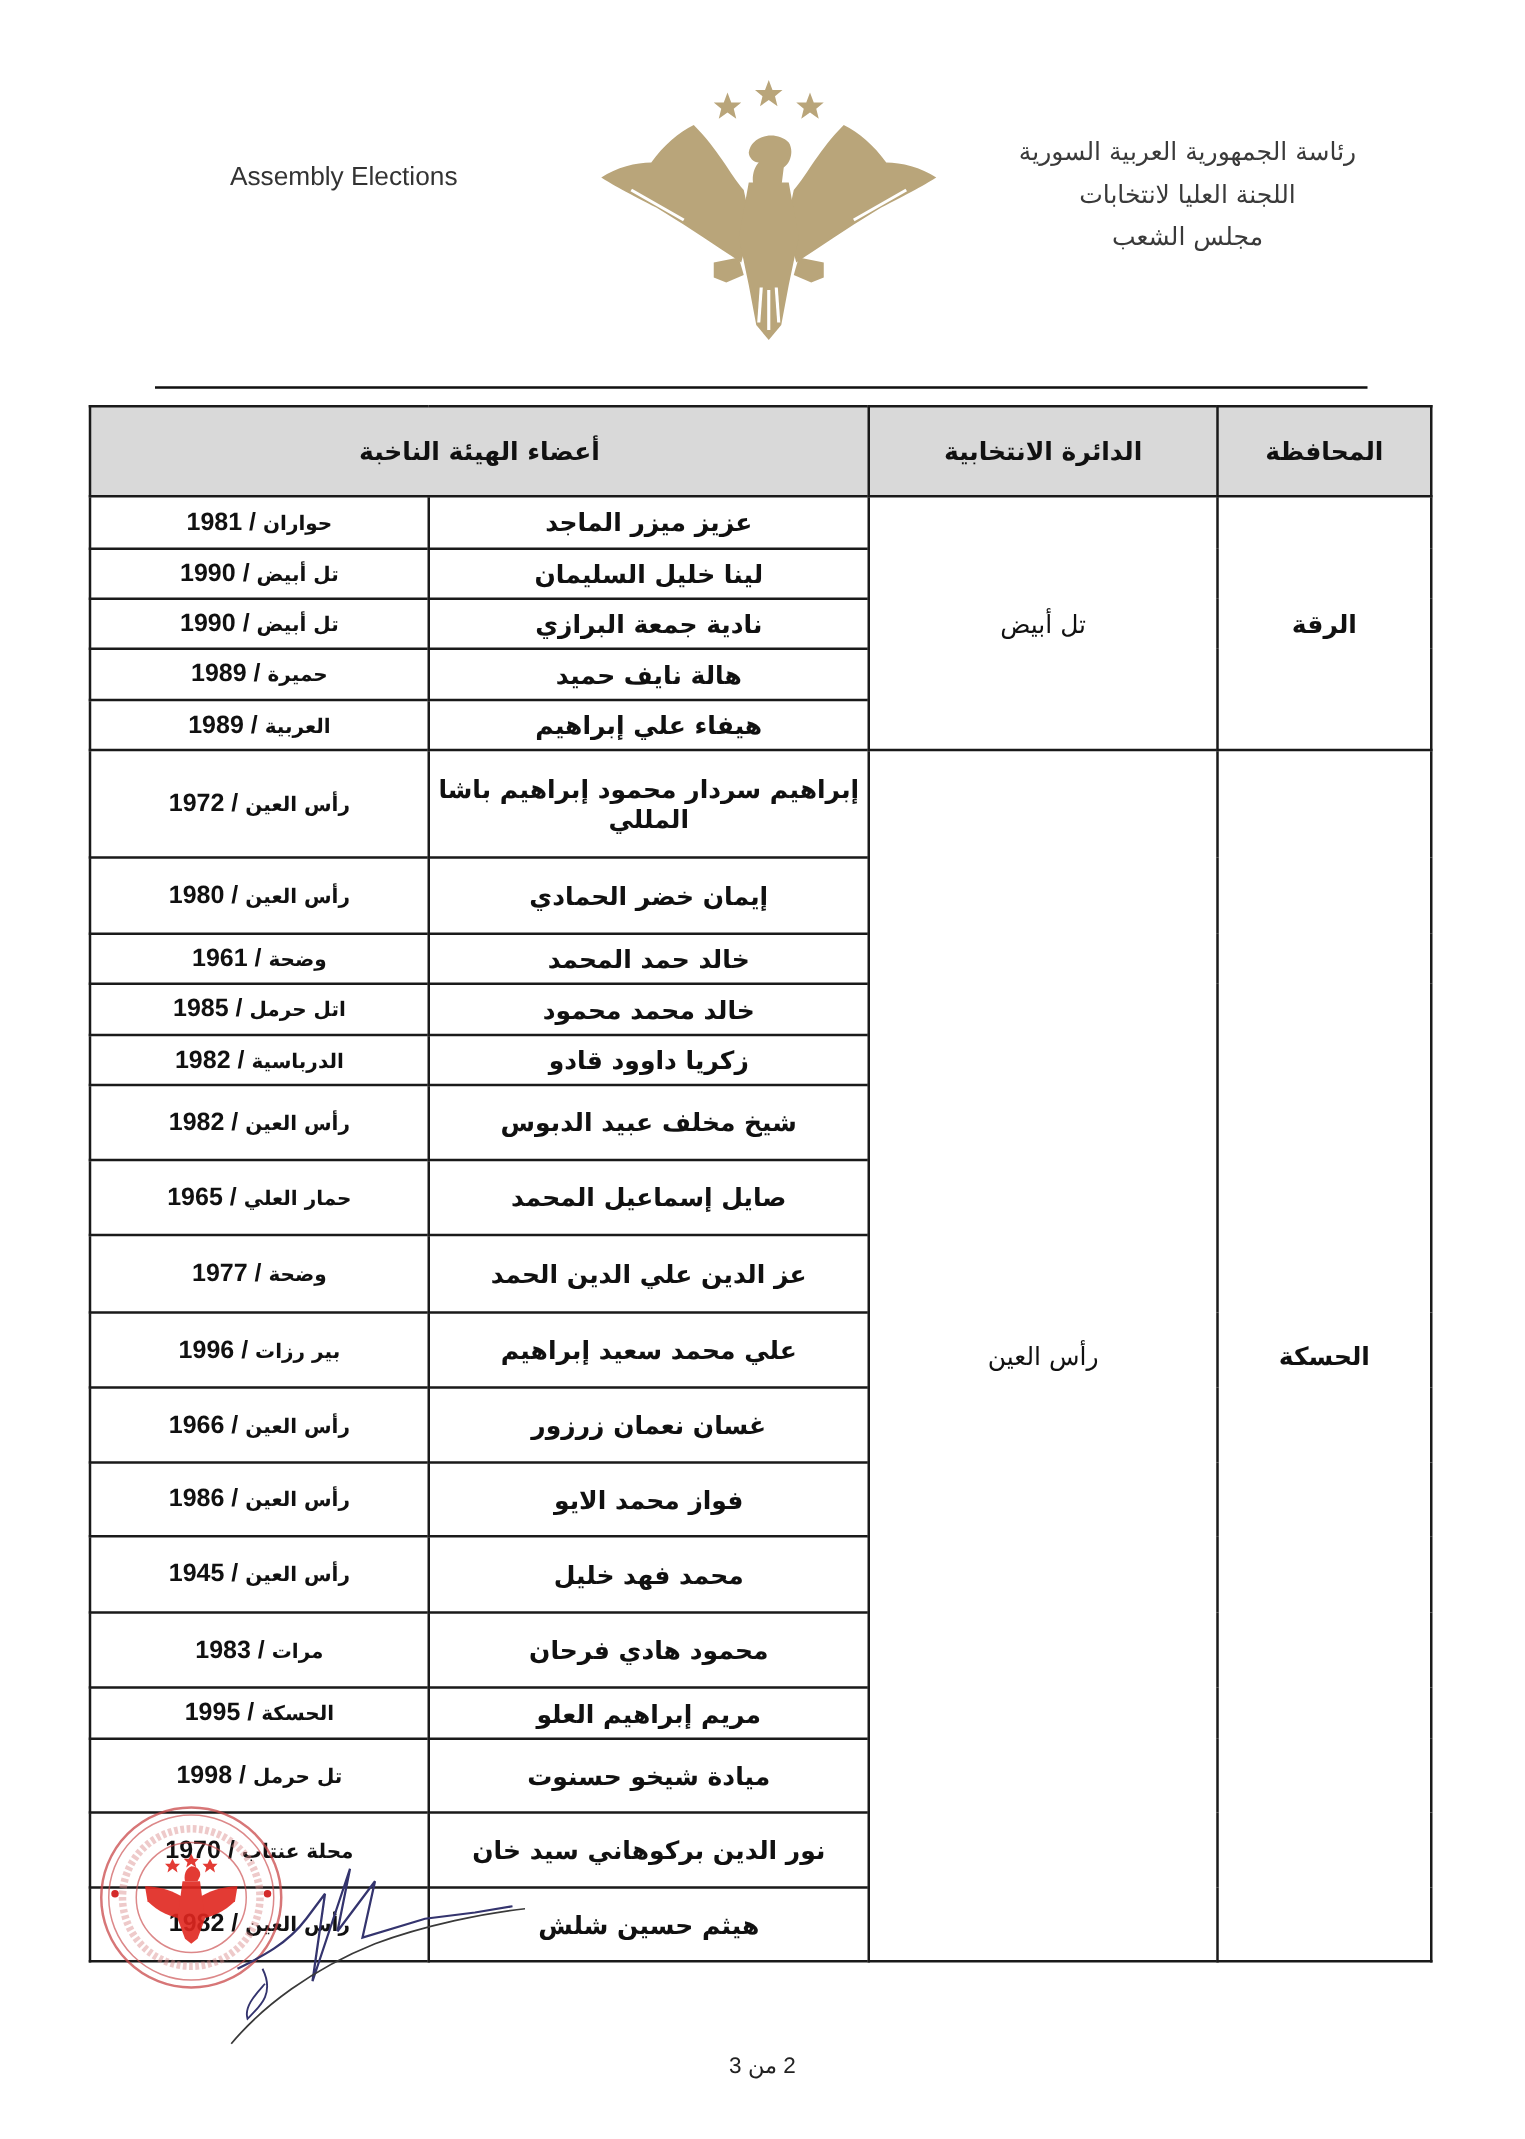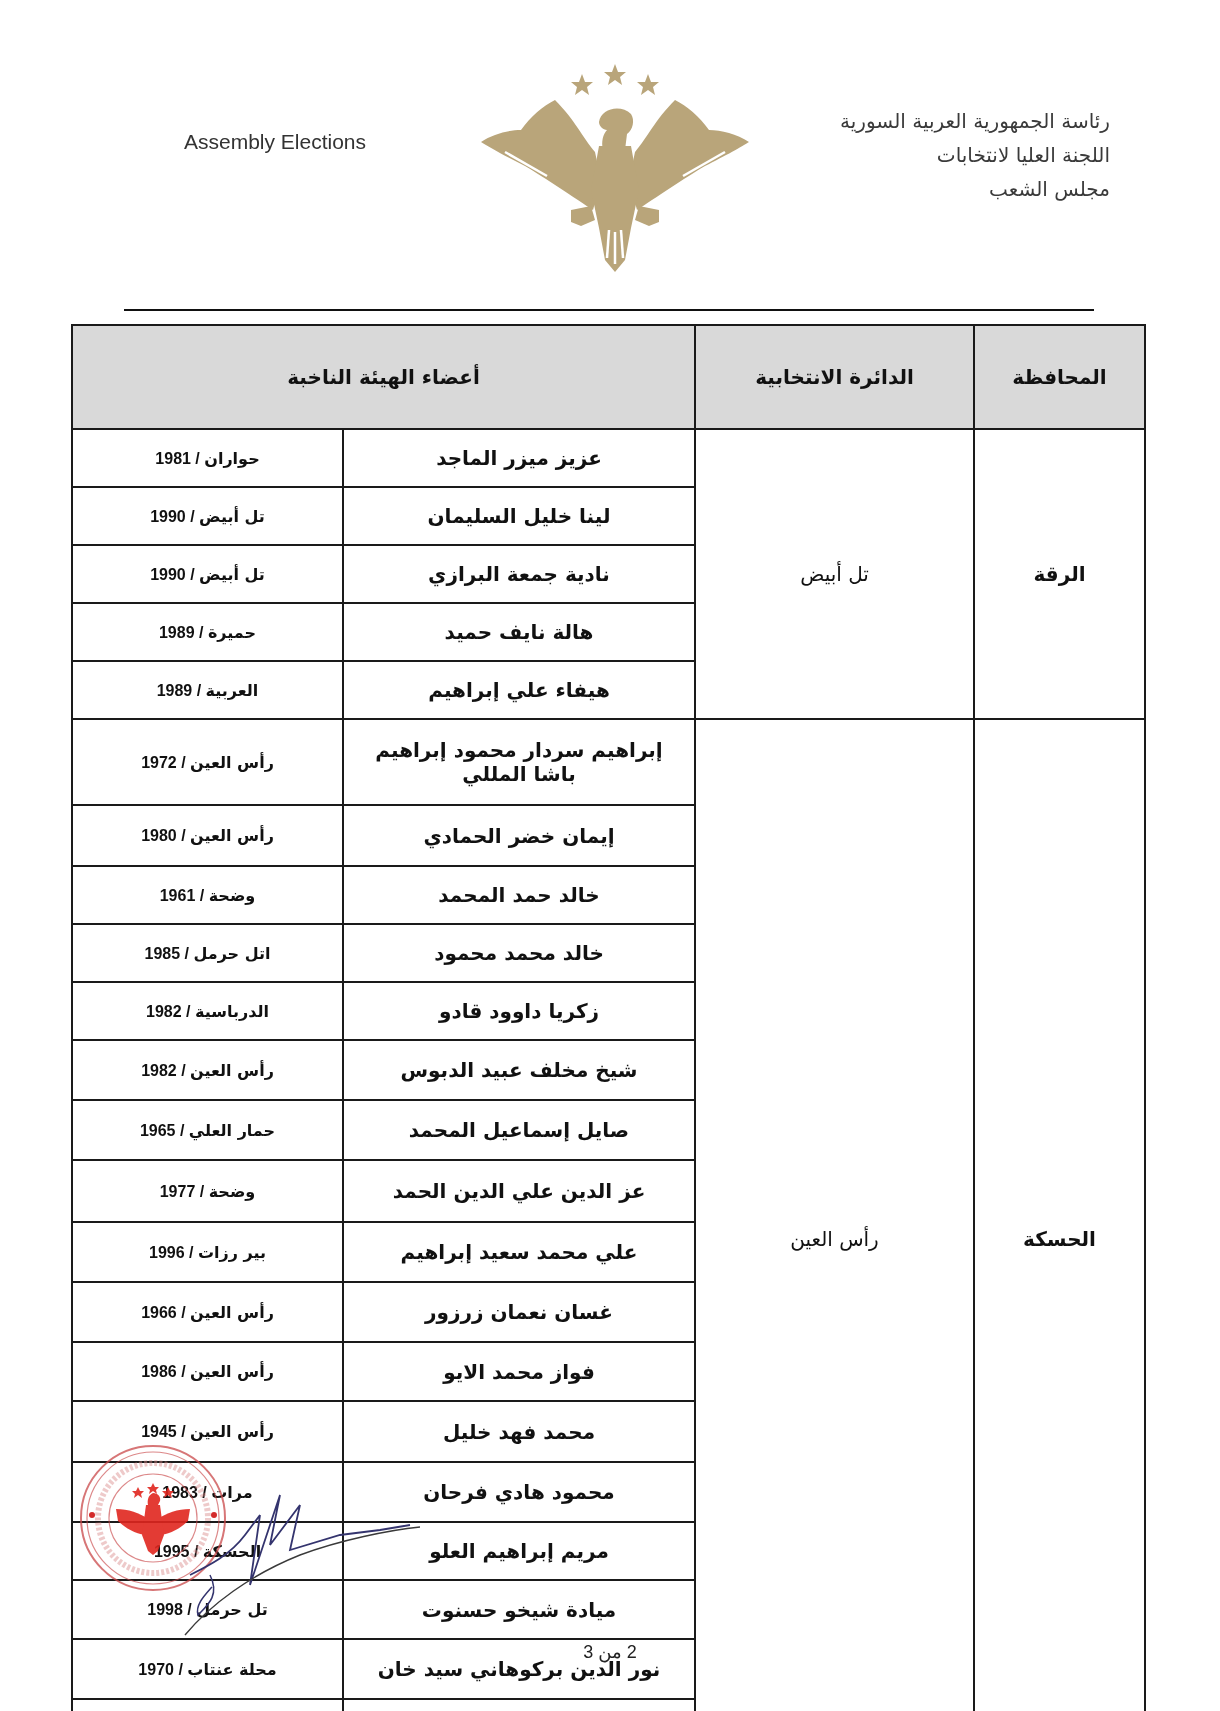--- a/index.html
+++ b/index.html
@@ -1,35 +1,35 @@
 <!DOCTYPE html>
 <html><head>
 <meta charset="utf-8">
 <style>
   html, body { margin: 0; padding: 0; background: #ffffff; }
   body { width: 1220px; height: 1711px; position: relative; overflow: hidden; font-family: "DejaVu Sans", sans-serif; color: #111; }
 
   .en-header { position: absolute; left: 70px; top: 120px; width: 410px; text-align: center; font-family: "Liberation Sans", sans-serif; font-size: 21px; color: #333; }
   .en-header div { height: 44px; line-height: 44px; white-space: nowrap; }
 
-  .ar-header { position: absolute; left: 790px; top: 104px; width: 320px; direction: rtl; font-family: "DejaVu Sans", sans-serif; font-size: 20px; color: #3a3a3a; }
+  .ar-header { position: absolute; left: 790px; top: 104px; width: 320px; text-align: center; direction: rtl; font-family: "DejaVu Sans", sans-serif; font-size: 20px; color: #3a3a3a; }
   .ar-header div { height: 34px; line-height: 34px; white-space: nowrap; }
 
   .emblem { position: absolute; left: 475px; top: 60px; width: 280px; height: 212px; }
 
   .rule { position: absolute; left: 124px; top: 309px; width: 970px; height: 2px; background: #111; }
 
   table.members { position: absolute; left: 71px; top: 324px; width: 1073px; border-collapse: collapse; direction: rtl; table-layout: fixed; }
-  table.members td, table.members th { border: 2px solid #1a1a1a; text-align: center; vertical-align: middle; padding: 16px; font-family: "DejaVu Sans", sans-serif; font-weight: bold; }
+  table.members td, table.members th { border: 2px solid #1a1a1a; text-align: center; vertical-align: middle; padding: 0; font-family: "DejaVu Sans", sans-serif; font-weight: bold; }
   table.members th { background: #d9d9d9; height: 70px; font-size: 20px; font-weight: bold; }
   td.gov, td.dist { font-size: 20px; font-weight: bold; }
   td.dist { font-weight: bold; }
   td.name { font-size: 20px; }
   td.birth { font-size: 16px; }
-  td.birth .yr { font-family: "Liberation Sans", sans-serif; font-weight: bold; font-size: 16px; }
+  td.birth .yr { font-family: "Liberation Sans", sans-serif; font-weight: bold; font-size: 20px; }
 
   .stamp { position: absolute; left: 78px; top: 1443px; width: 150px; height: 150px; pointer-events: none; }
   .signature { position: absolute; left: 150px; top: 1455px; width: 300px; height: 200px; pointer-events: none; }
 
   .footer { position: absolute; left: 560px; top: 1641px; width: 100px; text-align: center; font-family: "Liberation Sans", sans-serif; font-size: 18px; color: #222; direction: rtl; }
 </style>
 </head>
 <body>
 
 <div class="en-header">

